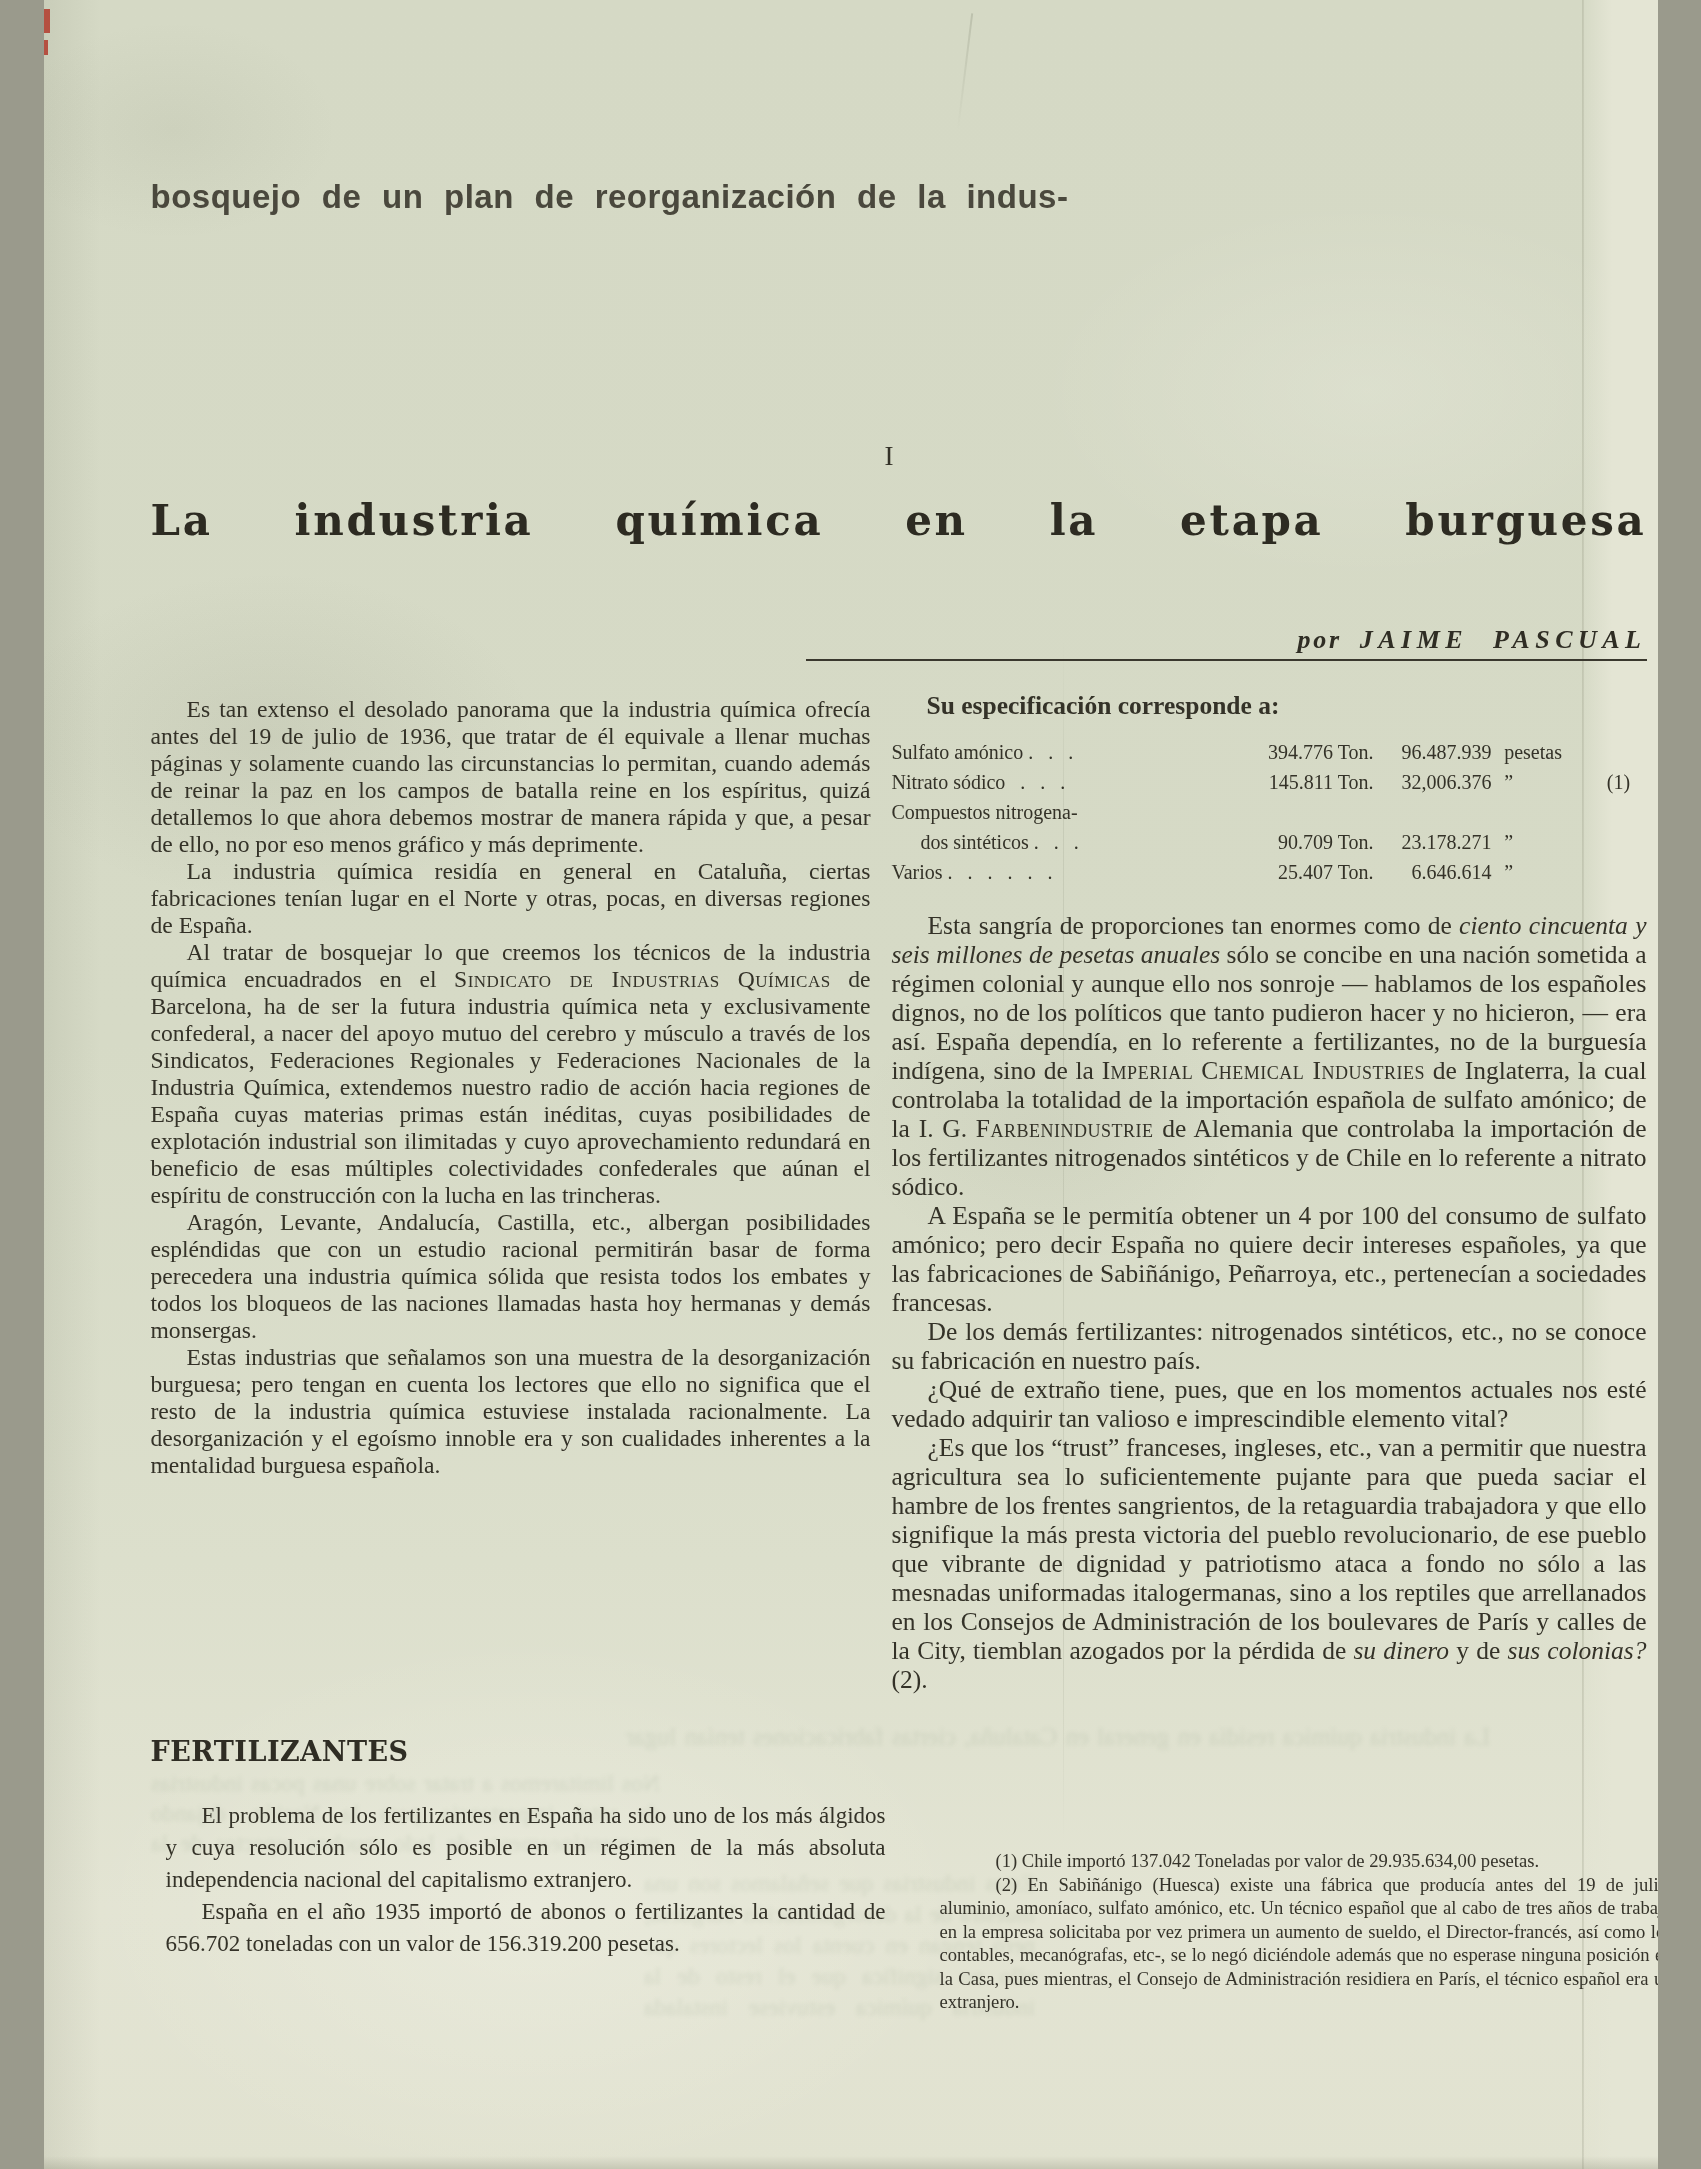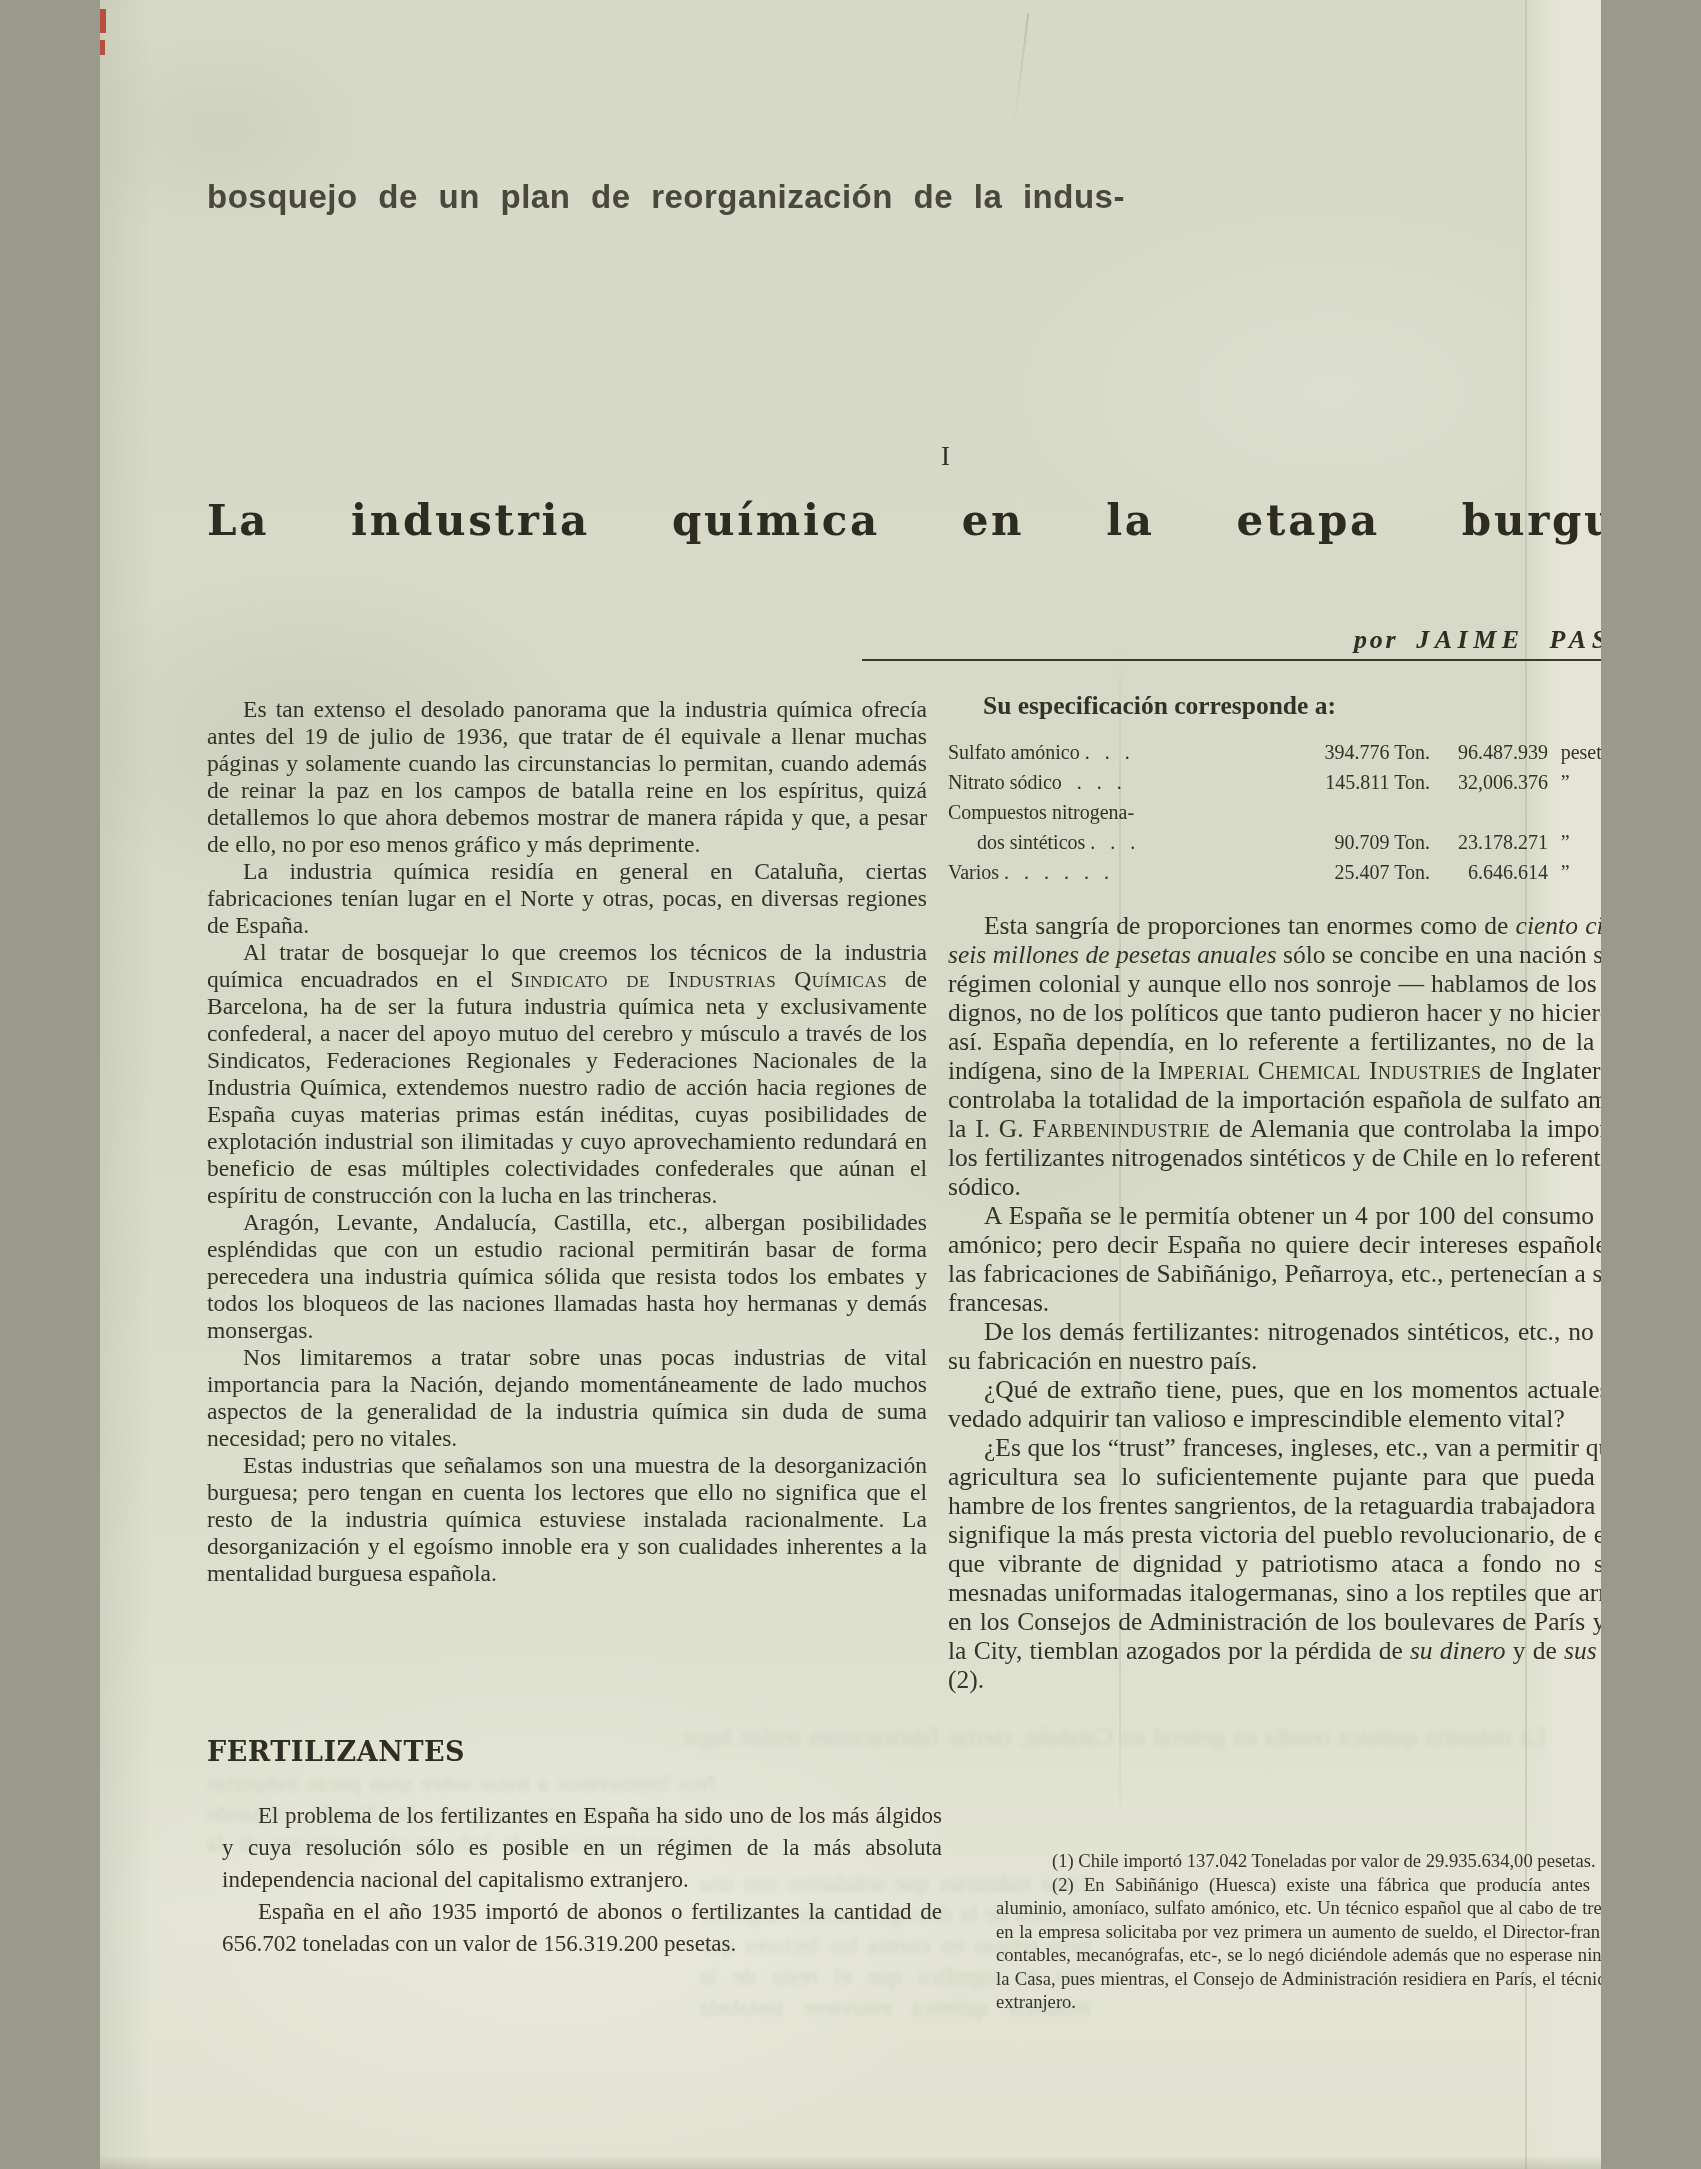--- a/index.html
+++ b/index.html
@@ -1,18 +1,18 @@
 <!DOCTYPE html>
 <html lang="es" style="--paper: #d6dac6; --paper_light: #e4e5d4; --ink: #343228; --ink_soft: #4a483d; --red_mark: #b23a2c; --ghost_green: #6f8468;font-size:14.5px"><head>
 <meta charset="utf-8">
 <style>
   html,body{margin:0;padding:0;background:#9a9a8c;}
   .page{
     position:relative;
-    width:1501px;height:2169px;
+    width:1614px;height:2169px;
     margin:0 auto;
     overflow:hidden;
     color:var(--ink,#343228);
     background:
       linear-gradient(90deg, rgba(95,100,80,.10), rgba(95,100,80,0) 3.5%),
       linear-gradient(180deg, #d5d9c5 0%, #d6dac6 48%, #dcdfcc 72%, #e3e4d3 88%, #e1e2d0 100%);
     font-family:"Liberation Serif", serif;
   }
   .texture{
     position:absolute;inset:0;pointer-events:none;
@@ -168,21 +168,20 @@
 
   <div class="byline">
     <span class="by-prefix">por</span><span class="by-name">JAIME PASCUAL</span>
   </div>
 
   <section class="col col-left">
     <p><span>Es tan extenso el desolado panorama que la industria química ofrecía antes del 19 de julio de 1936, que tratar de él equivale a llenar muchas páginas y solamente cuando las circunstancias lo permitan, cuando además de reinar la paz en los campos de batalla reine en los espíritus, quizá detallemos lo que ahora debemos mostrar de manera rápida y que, a pesar de ello, no por eso menos gráfico y más deprimente.</span></p>
     <p><span>La industria química residía en general en Cataluña, ciertas fabricaciones tenían lugar en el Norte y otras, pocas, en diversas regiones de España.</span></p>
     <p><span>Al tratar de bosquejar lo que creemos los técnicos de la industria química encuadrados en el </span><span class="seg-sc">Sindicato de Industrias Químicas</span><span> de Barcelona, ha de ser la futura industria química neta y exclusivamente confederal, a nacer del apoyo mutuo del cerebro y músculo a través de los Sindicatos, Federaciones Regionales y Federaciones Nacionales de la Industria Química, extendemos nuestro radio de acción hacia regiones de España cuyas materias primas están inéditas, cuyas posibilidades de explotación industrial son ilimitadas y cuyo aprovechamiento redundará en beneficio de esas múltiples colectividades confederales que aúnan el espíritu de construcción con la lucha en las trincheras.</span></p>
     <p><span>Aragón, Levante, Andalucía, Castilla, etc., albergan posibilidades espléndidas que con un estudio racional permitirán basar de forma perecedera una industria química sólida que resista todos los embates y todos los bloqueos de las naciones llamadas hasta hoy hermanas y demás monsergas.</span></p>
-    <p><span>Nos limitaremos a tratar sobre unas pocas industrias de vital importancia para la Nación, dejando momentáneamente de lado muchos aspectos de la generalidad de la industria química sin duda de suma necesidad; pero no vitales.</span></p>
     <p><span>Estas industrias que señalamos son una muestra de la desorganización burguesa; pero tengan en cuenta los lectores que ello no significa que el resto de la industria química estuviese instalada racionalmente. La desorganización y el egoísmo innoble era y son cualidades inherentes a la mentalidad burguesa española.</span></p>
   </section>
 
   <section class="col col-right">
     <p class="intro">Su especificación corresponde a:</p>
 
     <div class="spec-table">
       <div class="trow">
         <span class="tlabel">Sulfato amónico .   .   .</span>
         <span class="tnum">394.776 Ton.</span>

